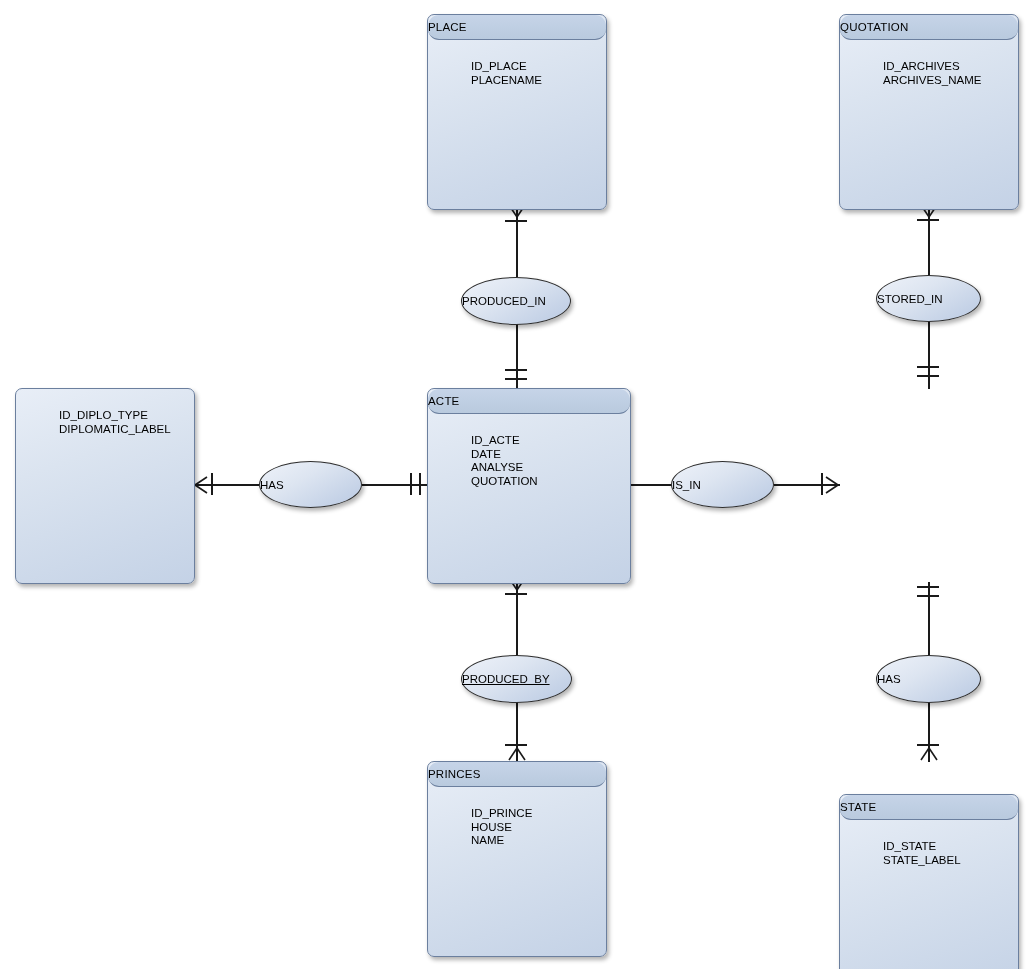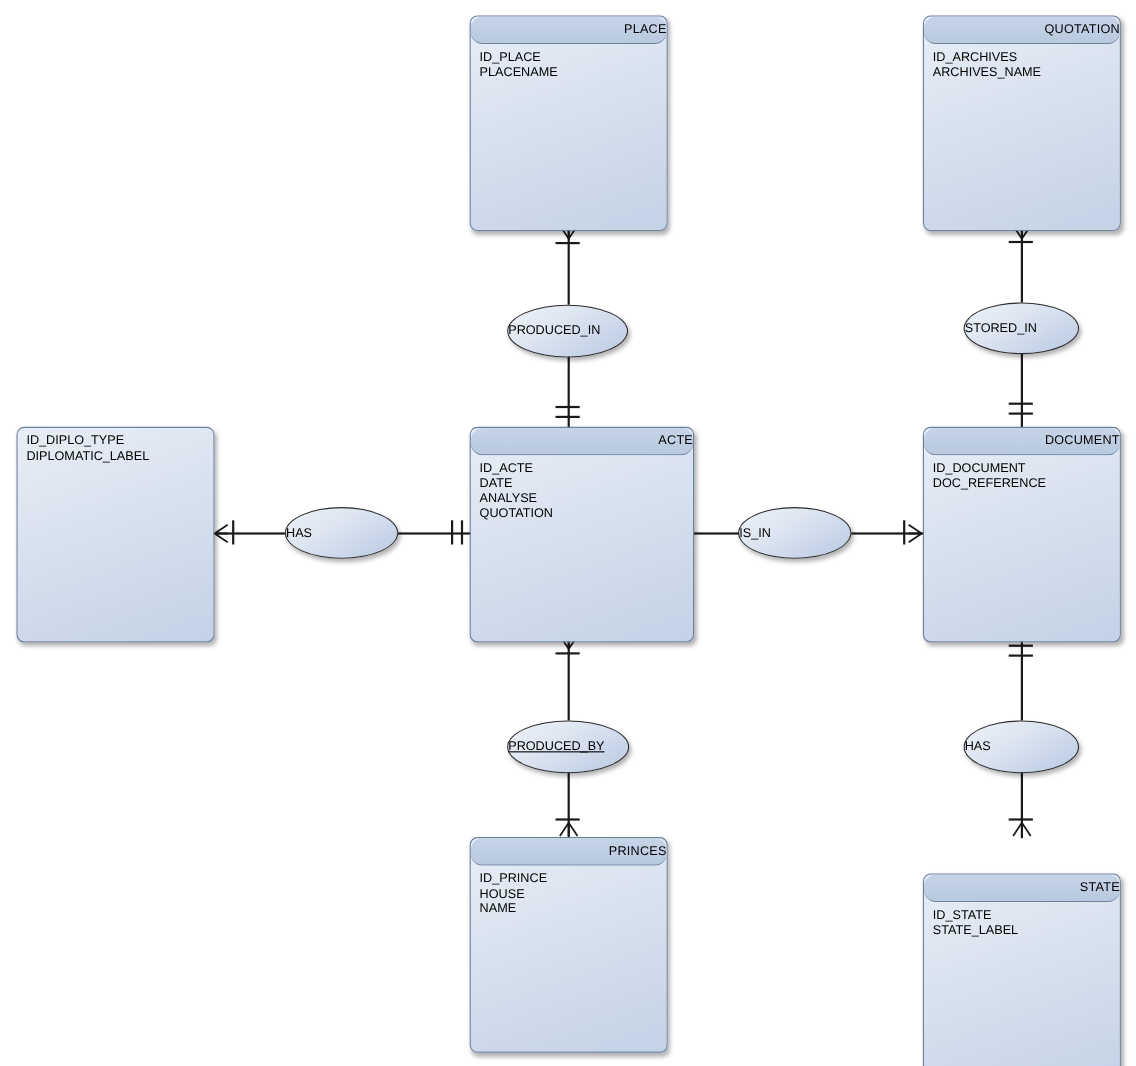--- a/index.html
+++ b/index.html
@@ -24,30 +24,31 @@
     border: 1px solid #6b7f9e;
     border-radius: 7px;
     background: linear-gradient(160deg, #e8eef7 0%, #dbe4f0 35%, #c4d2e6 100%);
     box-shadow: 2px 3px 4px rgba(0,0,0,0.30);
     overflow: hidden;
     z-index: 5;
   }
   .entity-header {
     height: 24px;
     line-height: 24px;
-    text-align: right;
+    text-align: left;
     font-size: 11.5px;
     color: #000000;
     background: linear-gradient(180deg, #c6d4e8 0%, #b9cade 100%);
     border-bottom: 1px solid #6b7f9e;
     letter-spacing: 0.2px;
     border-radius: 11px;
   }
   .entity-body {
-    padding: 6px 0 0 8px;
+    padding: 20px 0 0 8px;
+    margin-left: 35px;
   }
   .attr {
     font-size: 11.5px;
     line-height: 13.6px;
     color: #000000;
     white-space: nowrap;
   }
   
   .rel {
     position: absolute;
@@ -177,27 +178,20 @@
   <div class="entity" style="left:427px; top:388px; width:204px; height:196px;">
     <div class="entity-header">ACTE</div>
     <div class="entity-body">
       <div class="attr">ID_ACTE</div>
       <div class="attr">DATE</div>
       <div class="attr">ANALYSE</div>
       <div class="attr">QUOTATION</div>
     </div>
   </div>
 
-  <div class="entity" style="left:839px; top:388px; width:180px; height:196px;">
-    <div class="entity-header">DOCUMENT</div>
-    <div class="entity-body">
-      <div class="attr">ID_DOCUMENT</div>
-      <div class="attr">DOC_REFERENCE</div>
-    </div>
-  </div>
 
   <div class="entity" style="left:427px; top:761px; width:180px; height:196px;">
     <div class="entity-header">PRINCES</div>
     <div class="entity-body">
       <div class="attr">ID_PRINCE</div>
       <div class="attr">HOUSE</div>
       <div class="attr">NAME</div>
     </div>
   </div>
 

